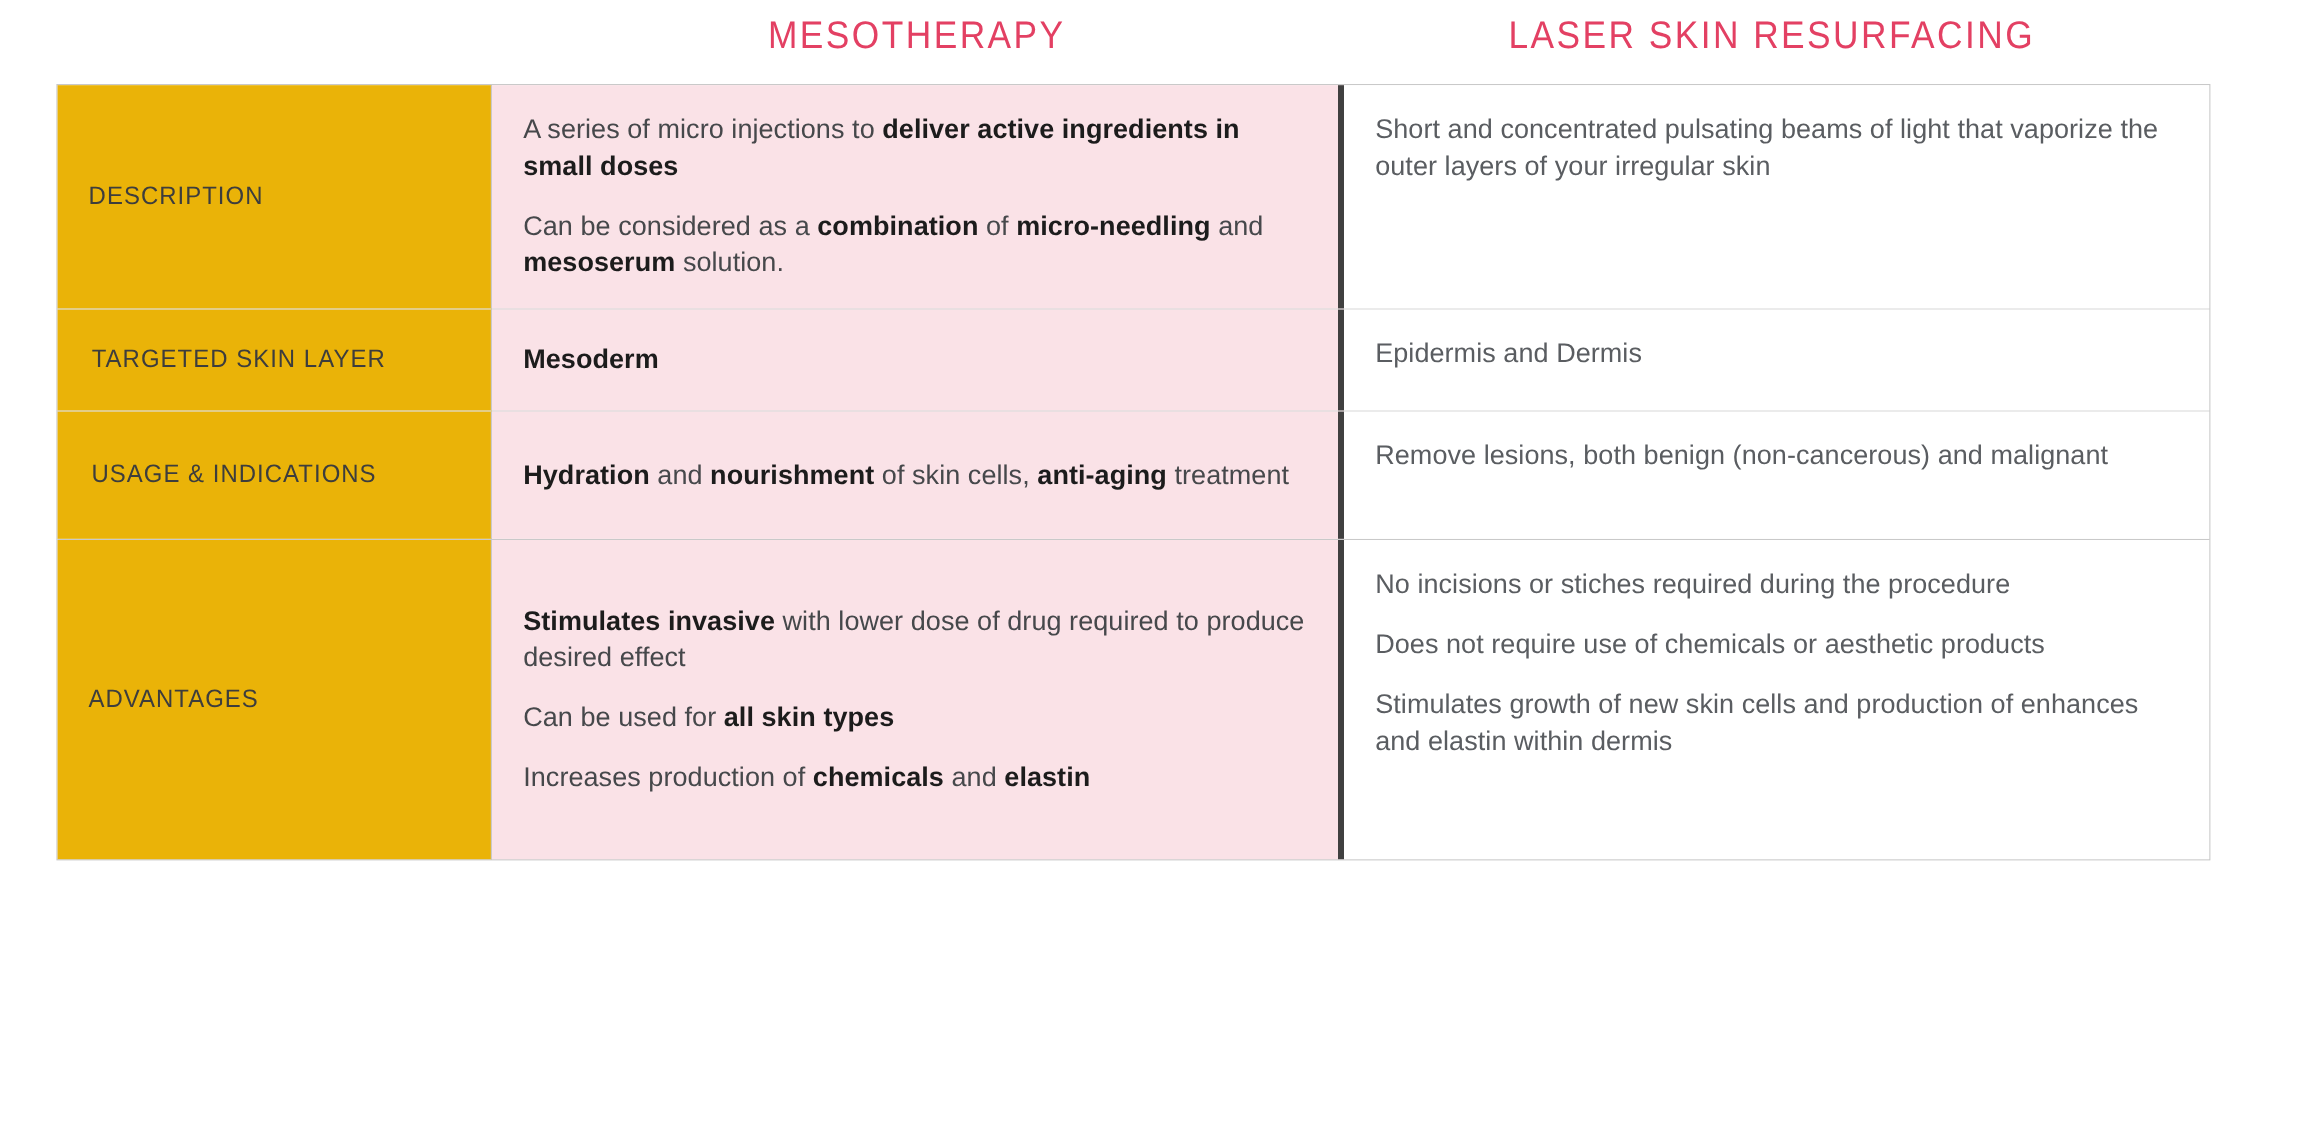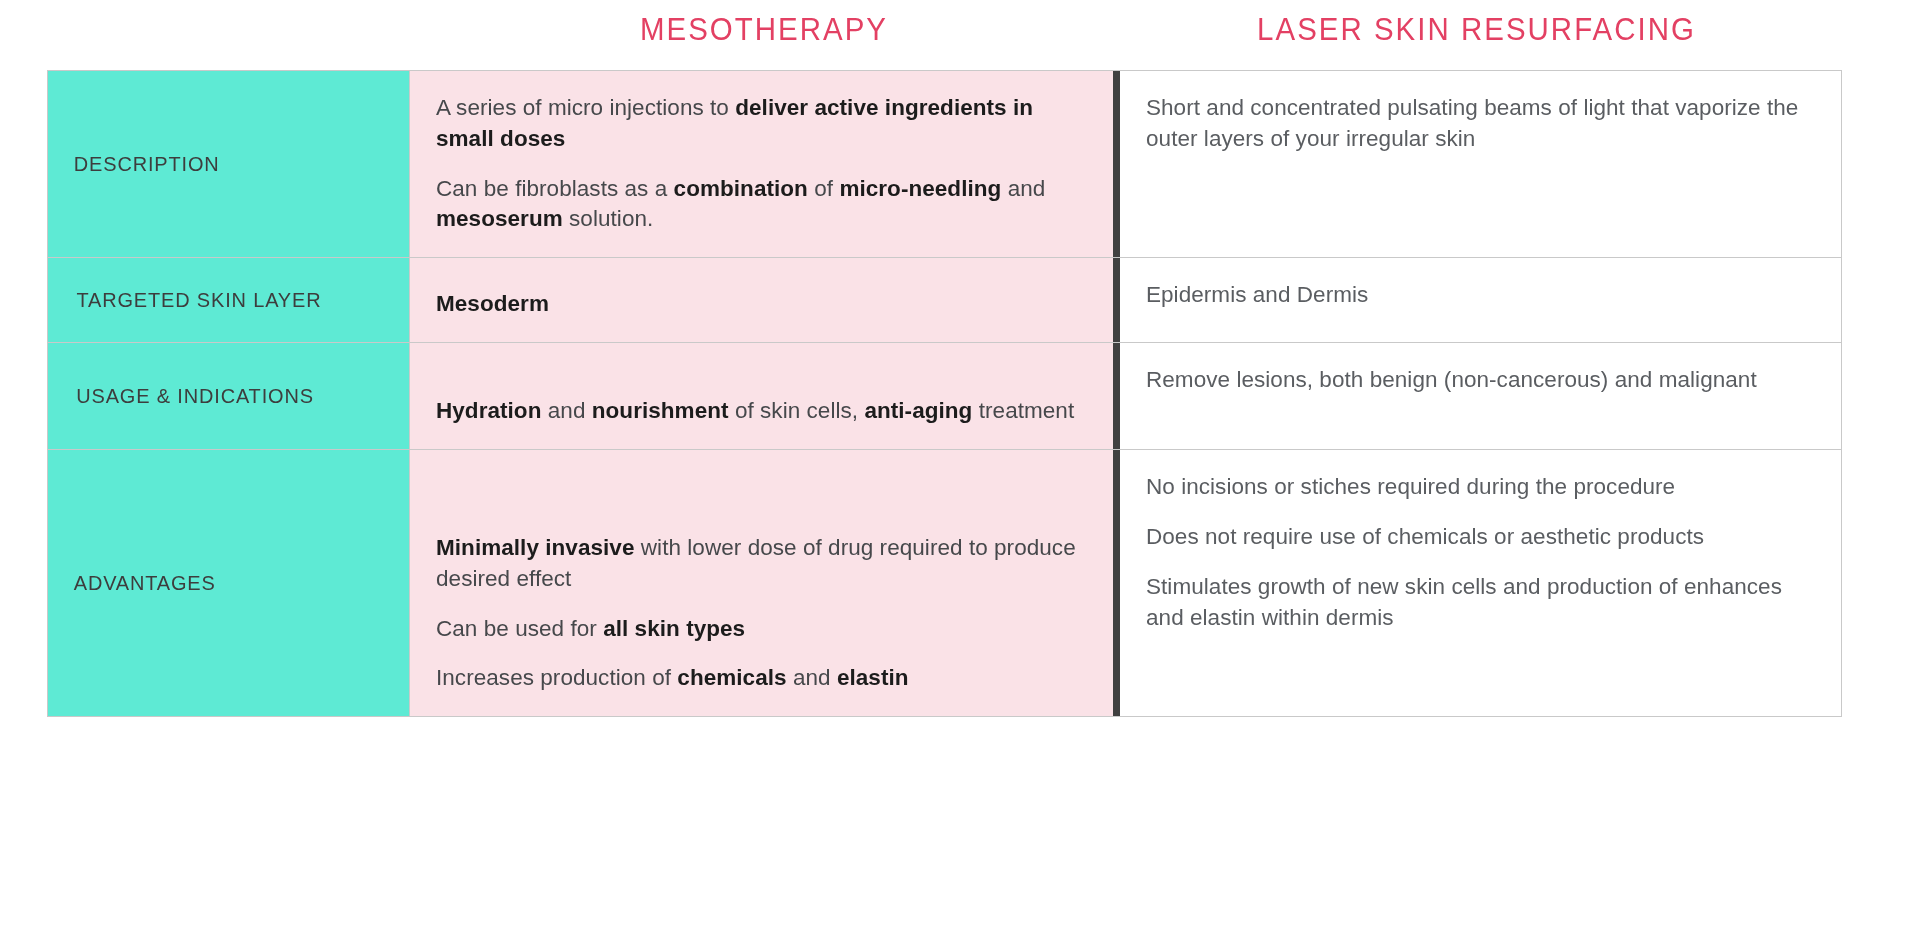--- a/index.html
+++ b/index.html
@@ -67,38 +67,38 @@
     box-sizing: border-box;
     padding: 22px 26px;
     color: #3a3a3a;
   }
   .cell-label {
     flex: 0 0 362px;
     width: 362px;
     display: flex;
     align-items: center;
     border-right: 1px solid #c9c9c9;
-    background: #5eead4;
+    background: #eab308;
     font-size: 21px;
     font-weight: 300;
     letter-spacing: 0.9px;
     color: #3d3d3d;
     padding-left: 22px;
     transform-origin: left center;
   }
   .cell-label span { transform: scaleX(0.95); display:inline-block; }
 
   .cell-meso {
     flex: 0 0 710px;
     width: 710px;
     background: #fae2e7;
-    border-right: 7px solid #404040;
+    border-right: 5px solid #404040;
     display: flex;
     flex-direction: column;
-    justify-content: flex-end;
+    justify-content: center;
   }
   .cell-laser {
     flex: 1 1 auto;
     background: #ffffff;
     display: flex;
     flex-direction: column;
   }
 
   .para {
     font-size: 22.5px;
@@ -136,21 +136,21 @@
     <div class="hdr-cell hdr-laser">LASER SKIN RESURFACING</div>
   </div>
 
   <div class="table" id="table-body">
       <div class="row row-description">
         <div class="cell cell-label">
           <span>DESCRIPTION</span>
         </div>
         <div class="cell cell-meso">
           <p class="para"><span>A series of micro injections to </span><b>deliver active ingredients in small doses</b></p>
-          <p class="para"><span>Can be fibroblasts as a </span><b>combination</b><span> of </span><b>micro-needling</b><span> and </span><b>mesoserum</b><span> solution.</span></p>
+          <p class="para"><span>Can be considered as a </span><b>combination</b><span> of </span><b>micro-needling</b><span> and </span><b>mesoserum</b><span> solution.</span></p>
         </div>
         <div class="cell cell-laser">
           <p class="para"><span>Short and concentrated pulsating beams of light that vaporize the outer layers of your irregular skin</span></p>
         </div>
       </div>
       <div class="row row-targeted">
         <div class="cell cell-label">
           <span>TARGETED SKIN LAYER</span>
         </div>
         <div class="cell cell-meso">
@@ -169,21 +169,21 @@
         </div>
         <div class="cell cell-laser">
           <p class="para"><span>Remove lesions, both benign (non-cancerous) and malignant</span></p>
         </div>
       </div>
       <div class="row row-advantages">
         <div class="cell cell-label">
           <span>ADVANTAGES</span>
         </div>
         <div class="cell cell-meso">
-          <p class="para"><b>Minimally invasive</b><span> with lower dose of drug required to produce desired effect</span></p>
+          <p class="para"><b>Stimulates invasive</b><span> with lower dose of drug required to produce desired effect</span></p>
           <p class="para"><span>Can be used for </span><b>all skin types</b></p>
           <p class="para"><span>Increases production of </span><b>chemicals</b><span> and </span><b>elastin</b></p>
         </div>
         <div class="cell cell-laser">
           <p class="para"><span>No incisions or stiches required during the procedure</span></p>
           <p class="para"><span>Does not require use of chemicals or aesthetic products</span></p>
           <p class="para"><span>Stimulates growth of new skin cells and production of enhances and elastin within dermis</span></p>
         </div>
       </div>
     </div>

